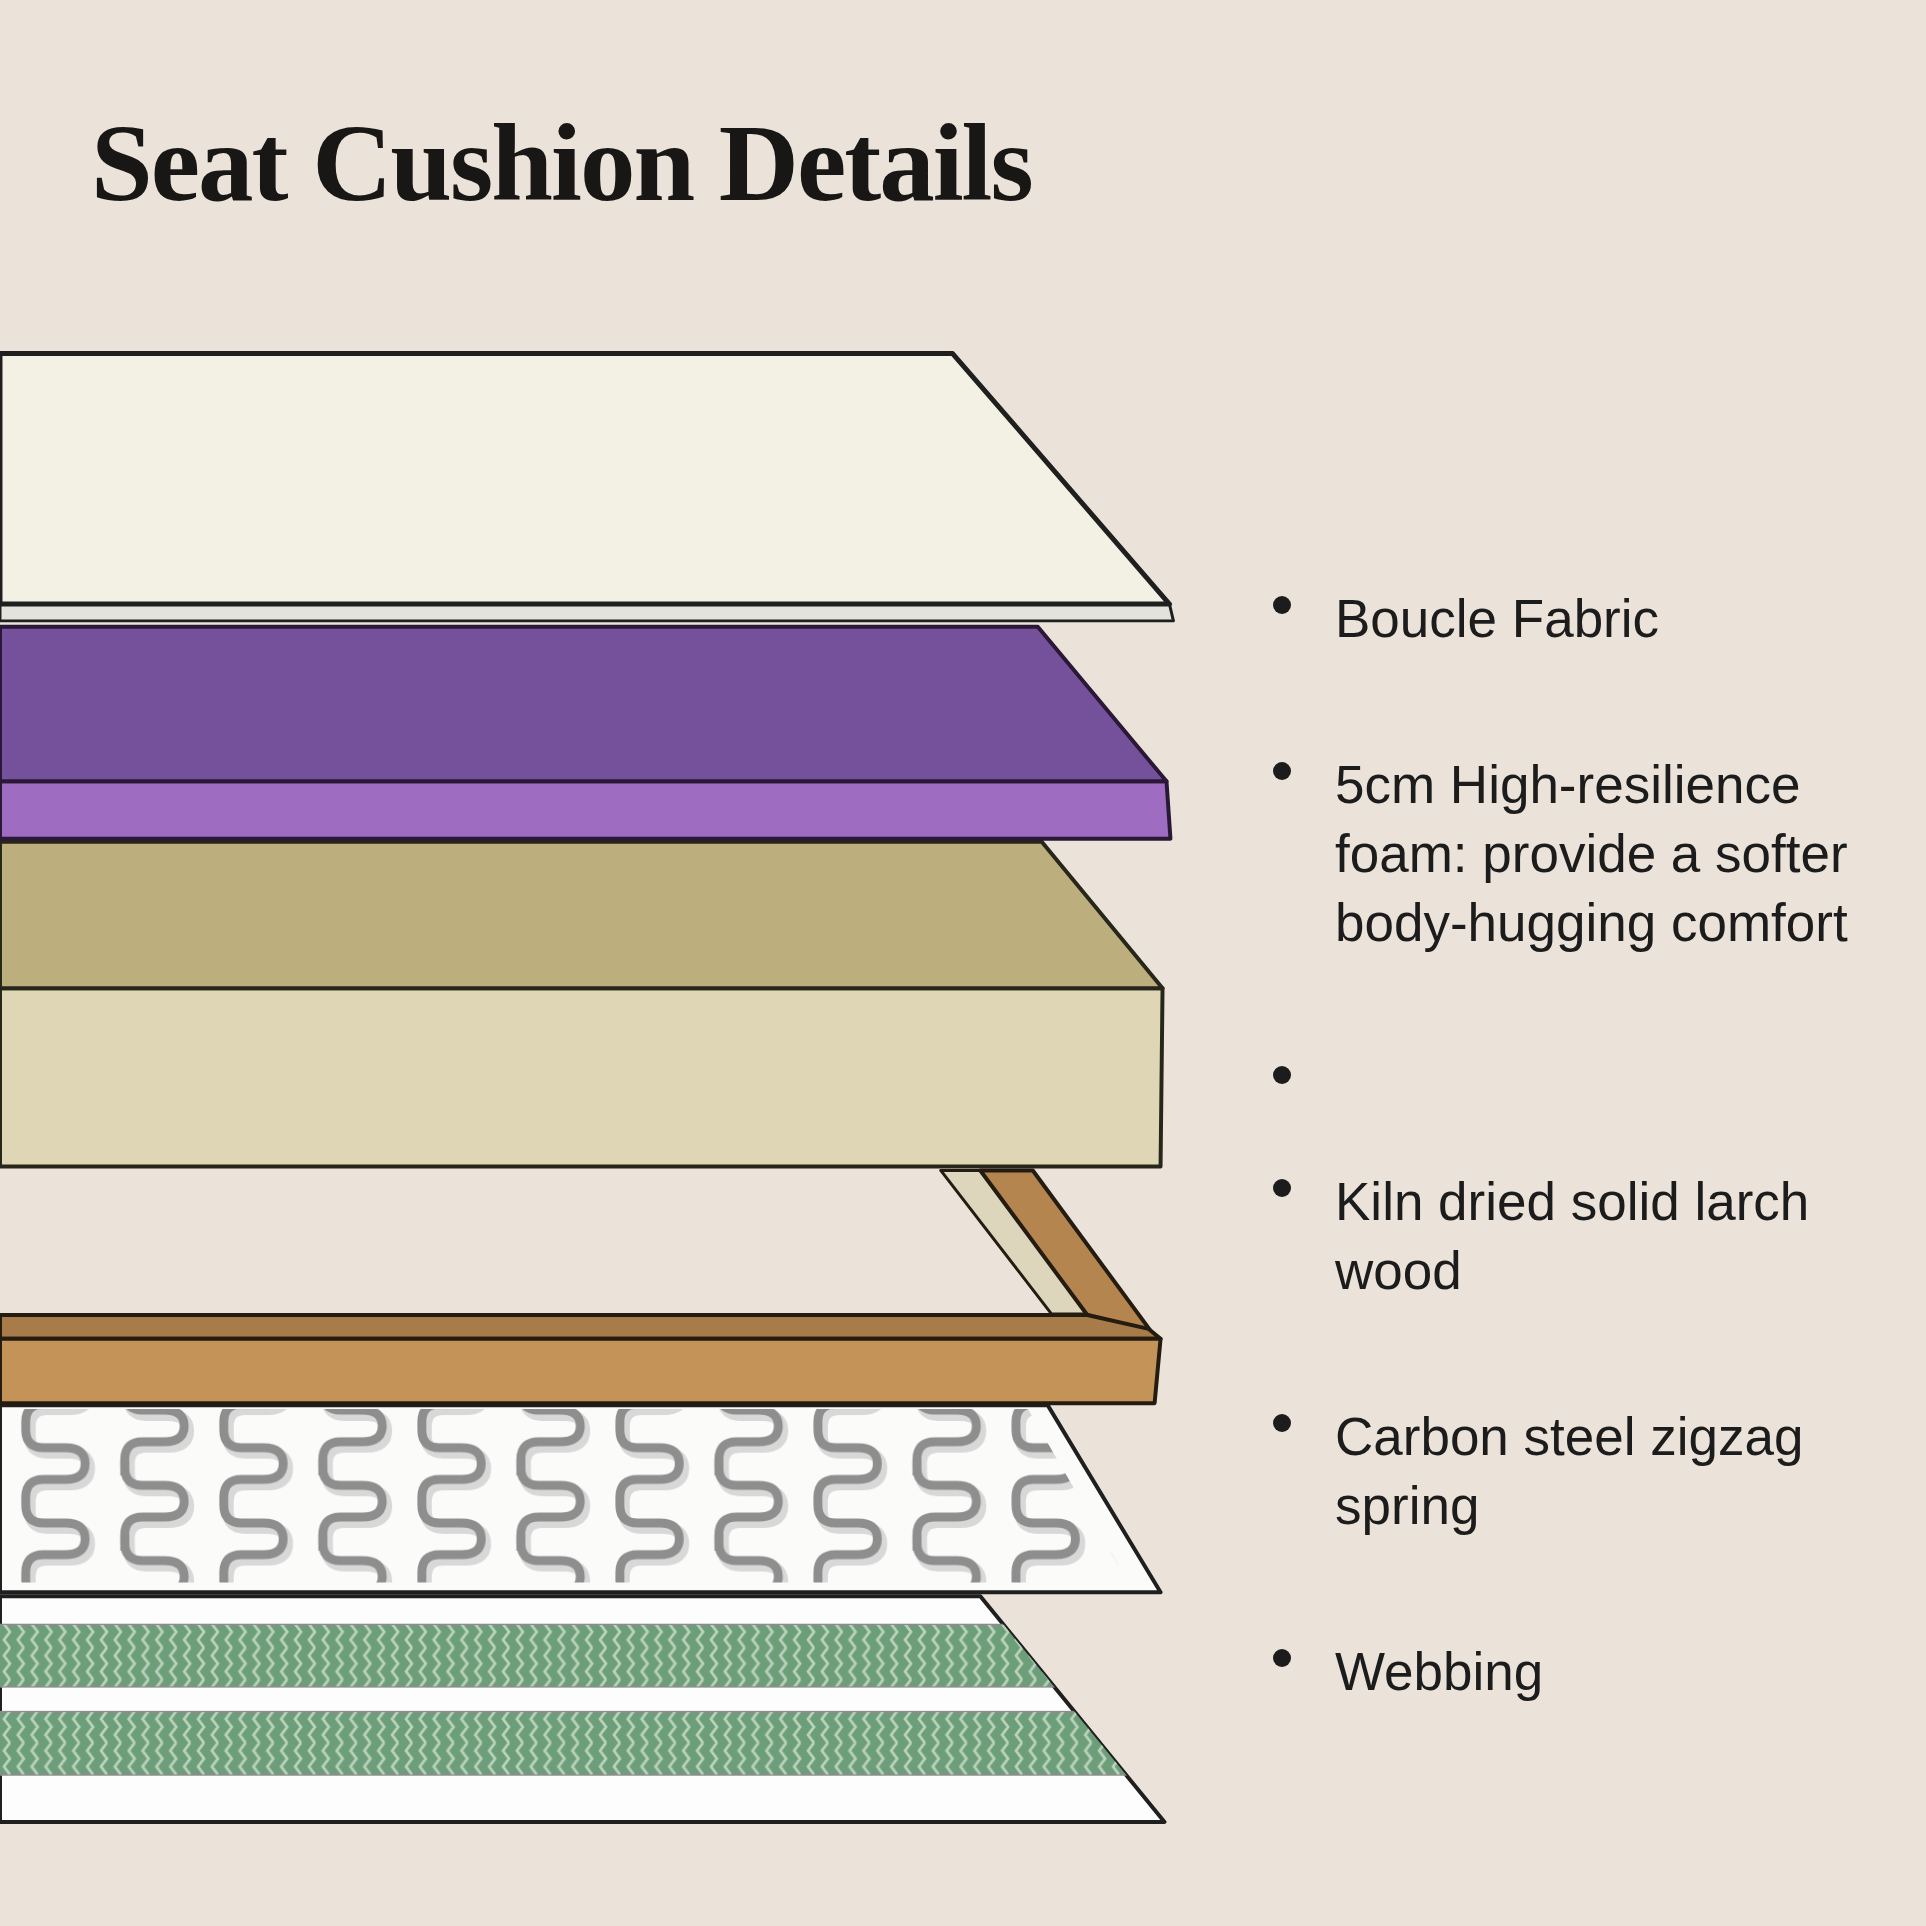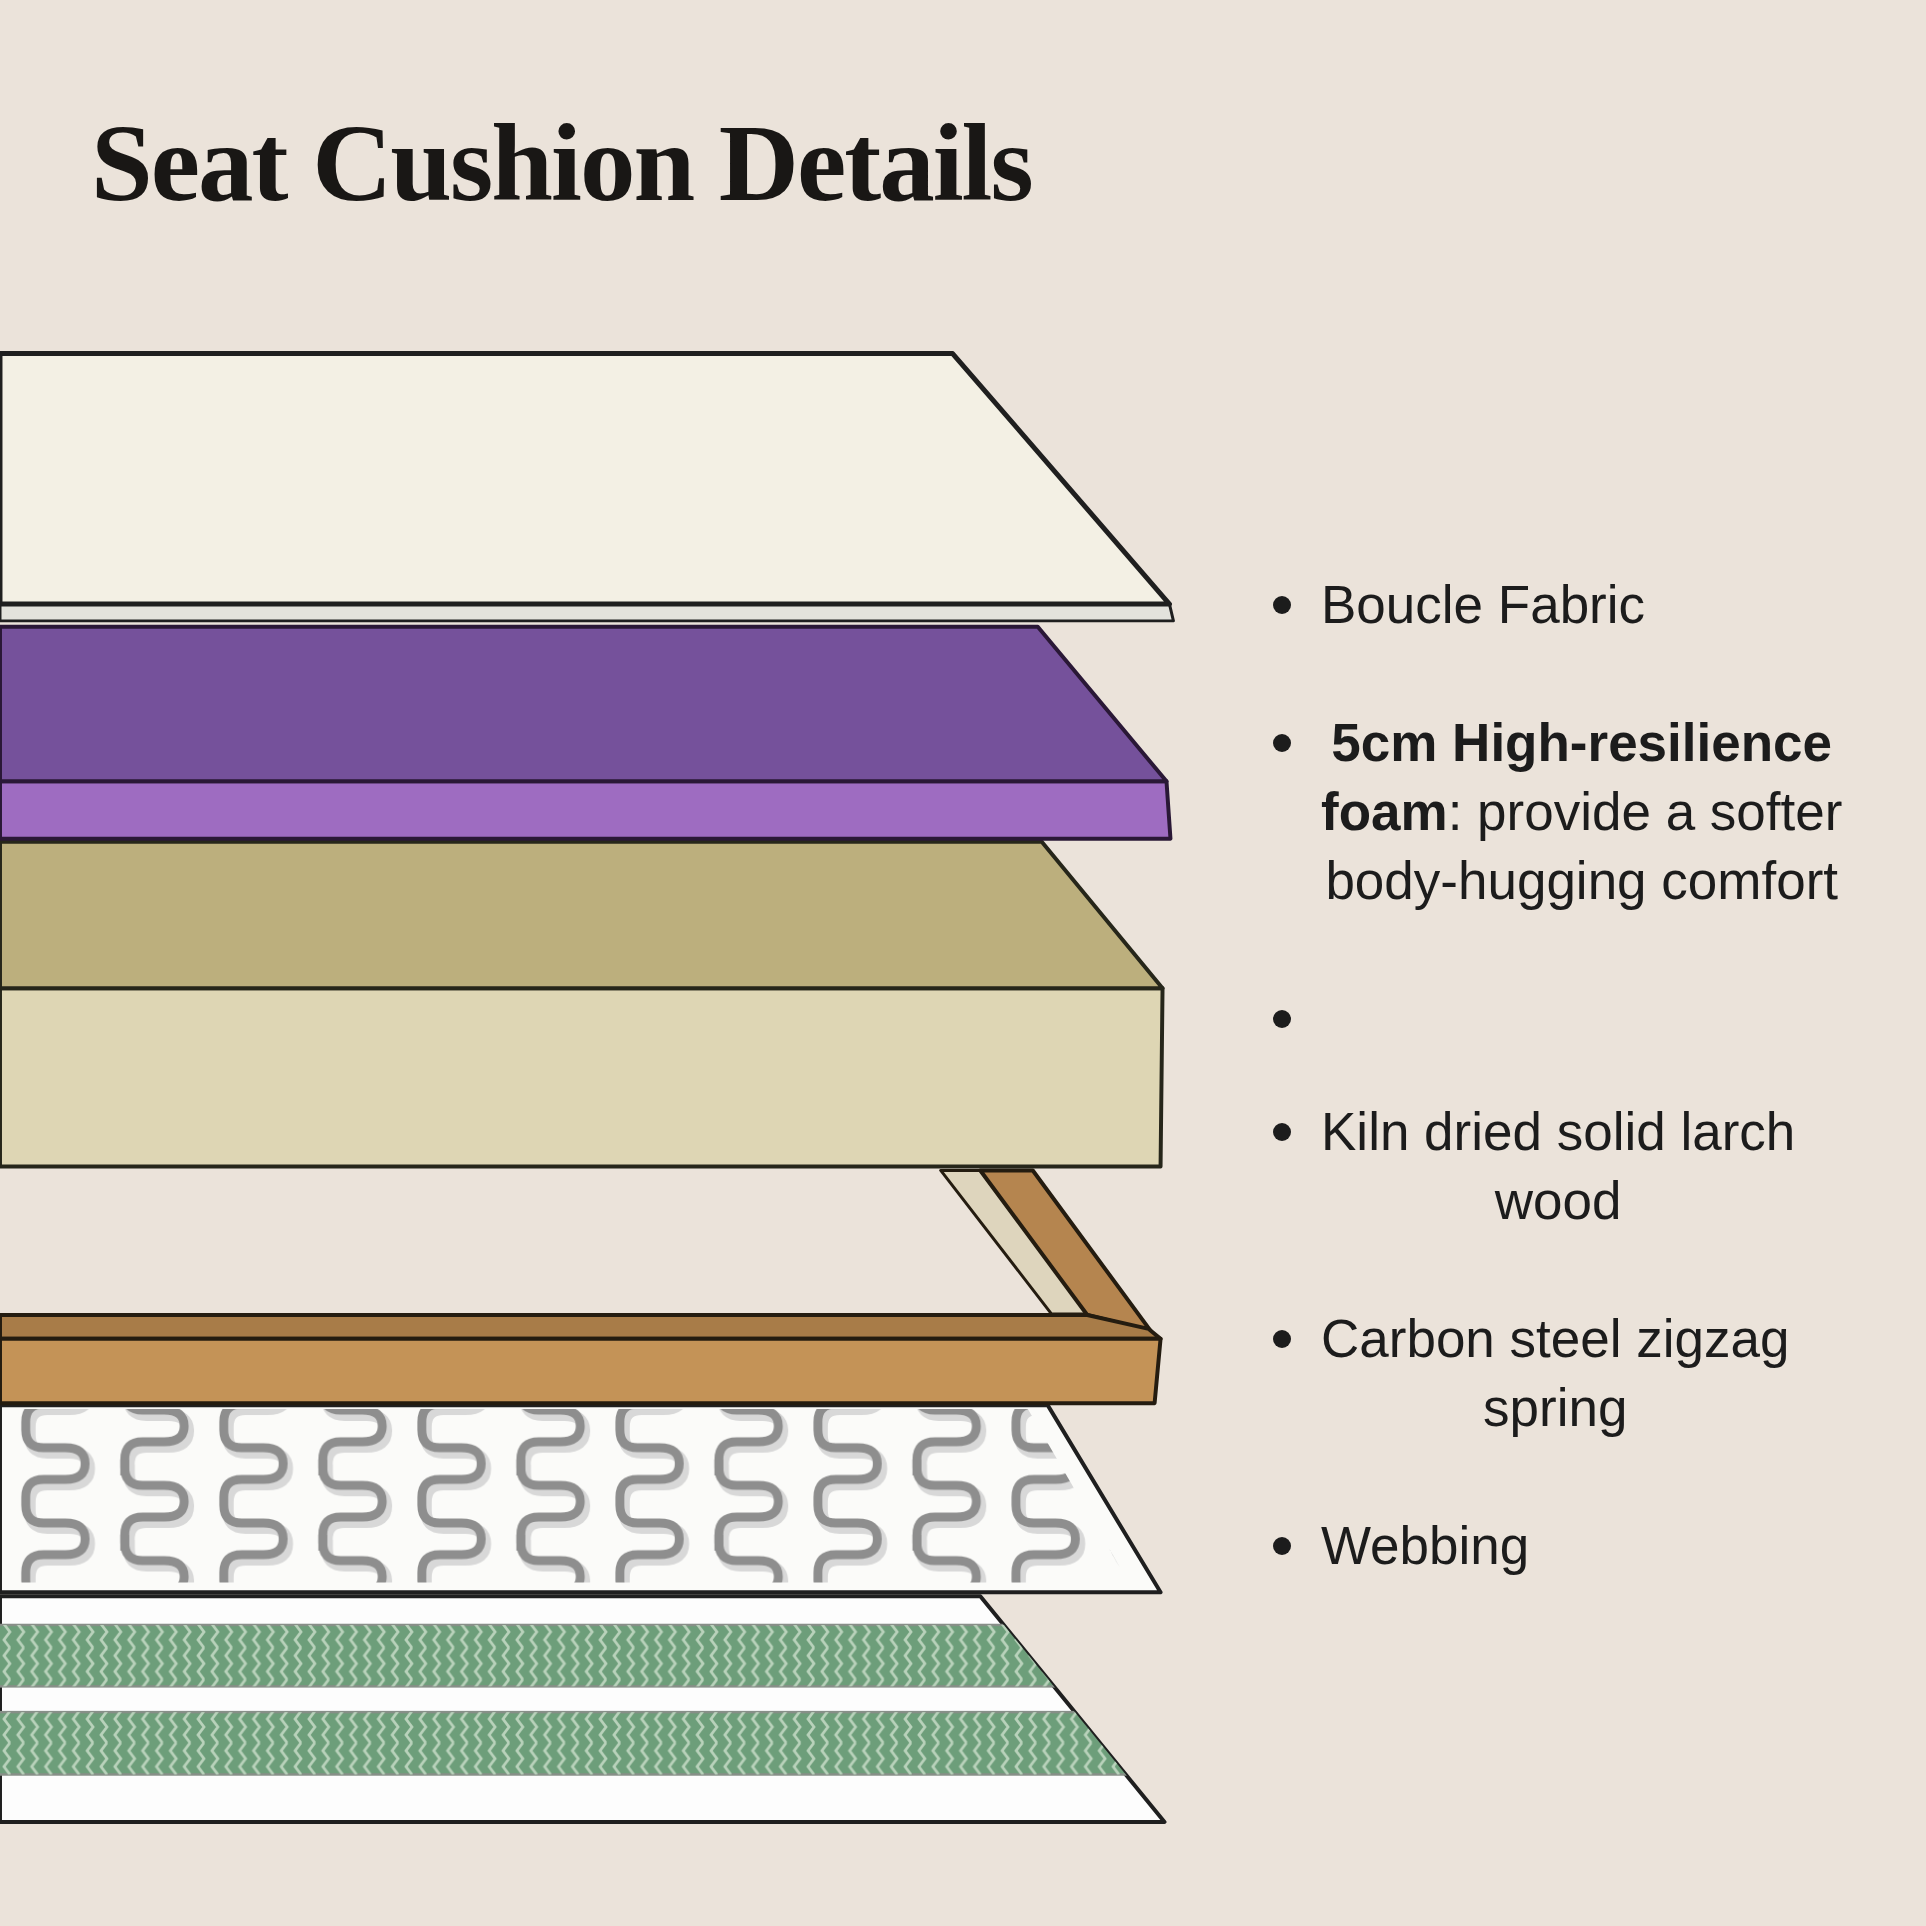--- a/index.html
+++ b/index.html
@@ -49,28 +49,27 @@
   }
   .bullet-dot {
     flex: 0 0 auto;
     width: 18px;
     height: 18px;
     border-radius: 50%;
     background: #1c1c1c;
     margin: 26px 30px 0 4px;
   }
   .layer-list p {
-    margin: 0;
+    margin: 14px;
     font-size: 53px;
     line-height: 69px;
     color: #1c1c1c;
     white-space: pre-line;
-    text-align: center;
   }
-  .layer-list b { font-weight: 700; }
+  .layer-list b { font-weight: 400; }
 </style>
 </head>
 <body>
 
 <h1 class="title">Seat Cushion Details</h1>
 
 <svg class="diagram-svg" viewBox="0 0 1946 1946" xmlns="http://www.w3.org/2000/svg">
   <defs>
     <clipPath id="webClip">
       <polygon points="0,1612 990,1612 1176,1840 0,1840"></polygon>

